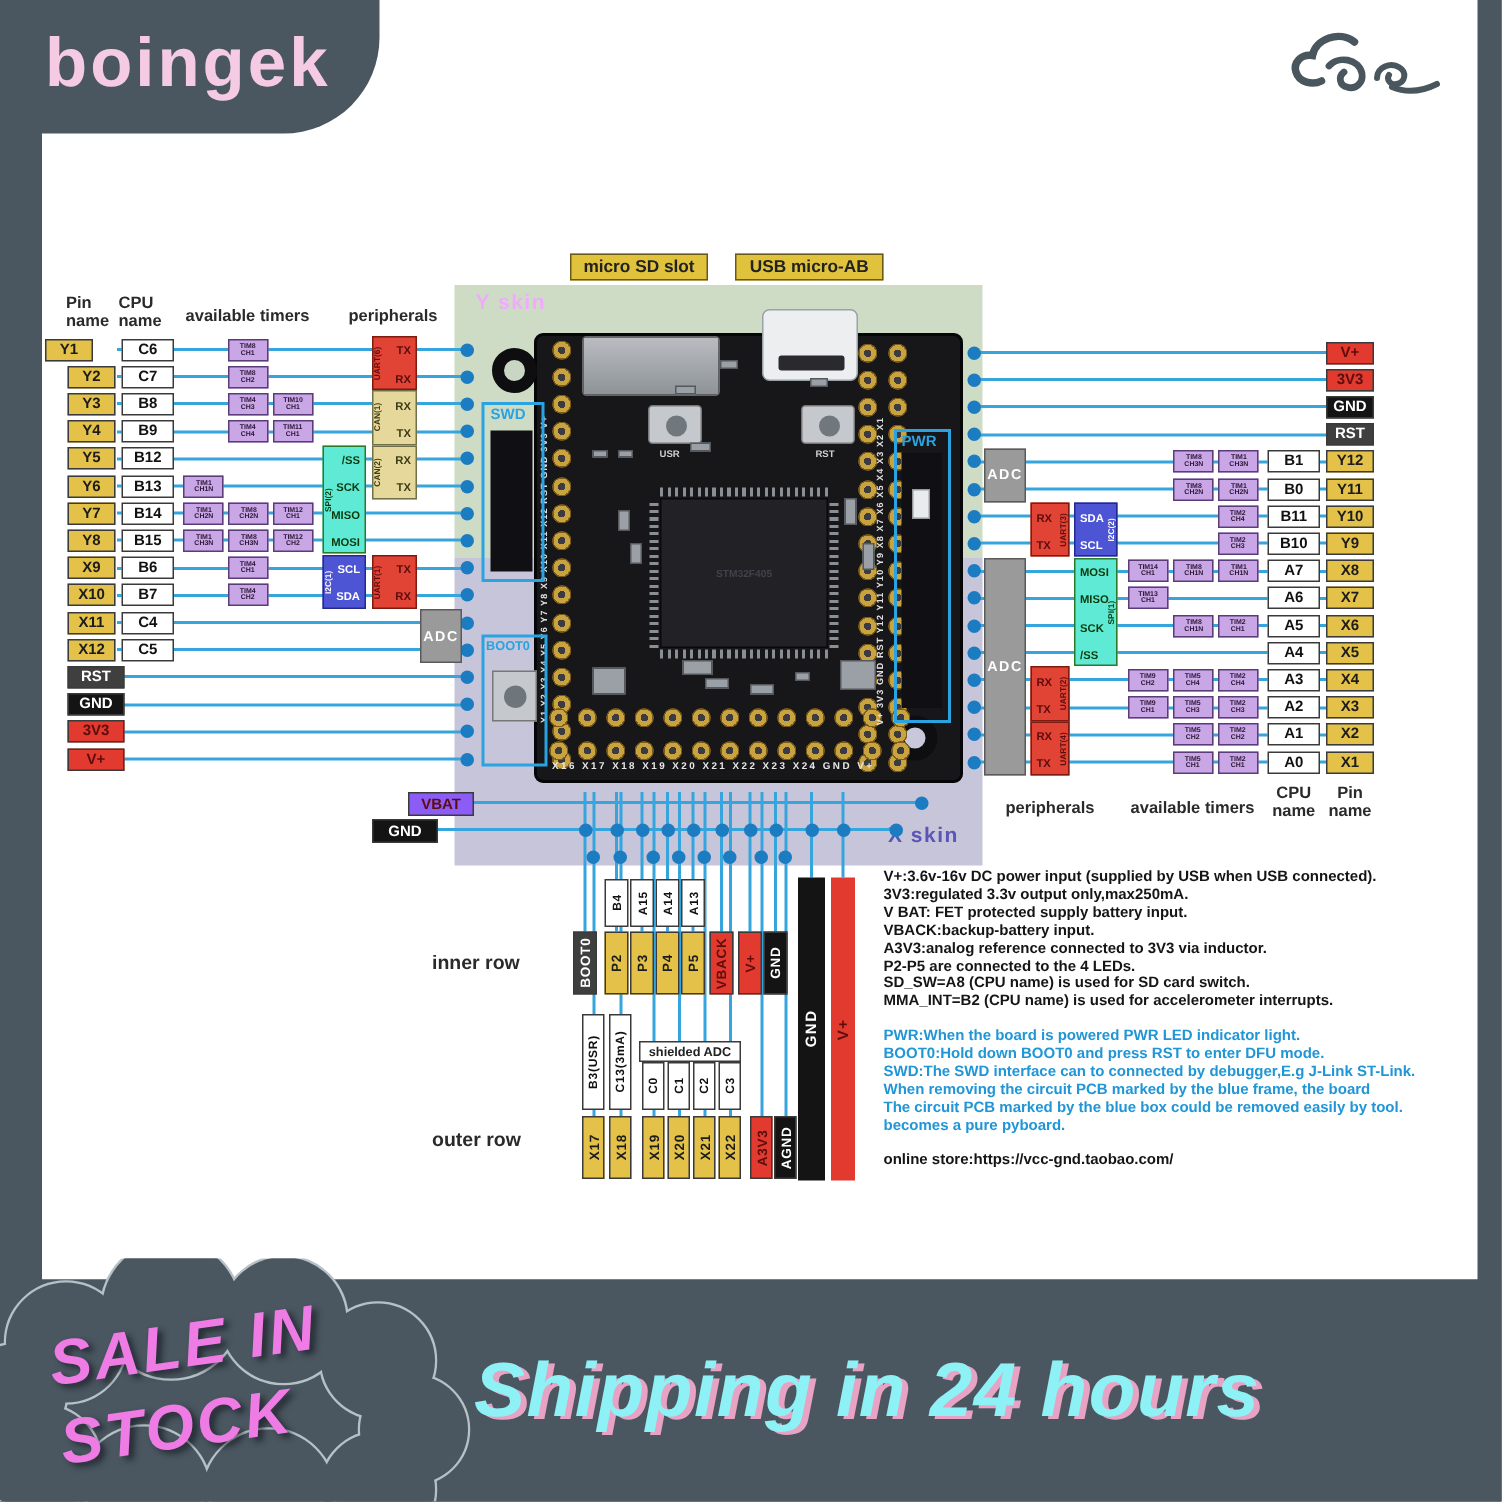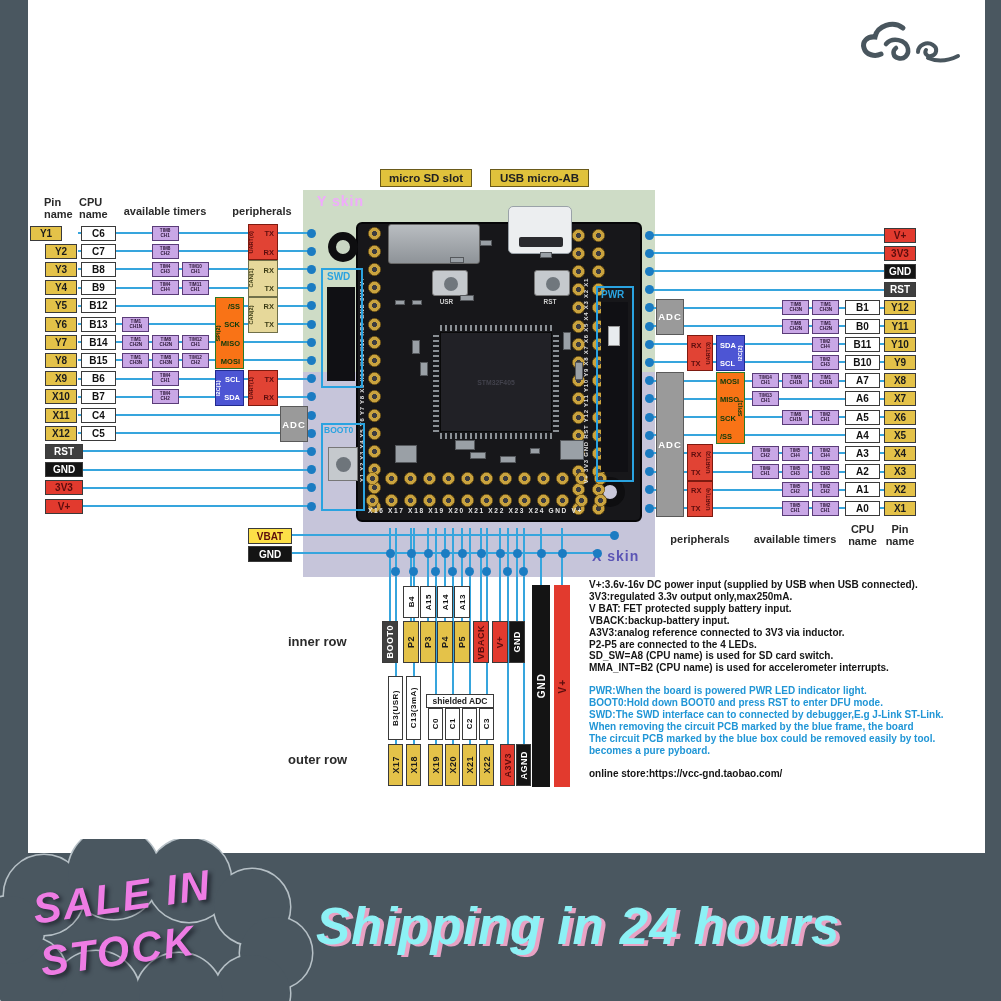--- a/index.html
+++ b/index.html
@@ -43,41 +43,41 @@
   .t-pin{background:#e4c249;color:#1c1c1c;}
   .t-pwr{background:#e23a2e;color:#5c0d0d;}
   .t-gnd{background:#141414;color:#fff;}
   .t-rst{background:#3f3f3f;color:#fff;}
   .t-white{background:#fff;color:#111;}
   .timerbox{position:absolute;width:27px;height:15px;background:#c9a7e6;border:1px solid #5a3c78;z-index:4;display:flex;align-items:center;justify-content:center;overflow:hidden;}
   .tt{font-weight:bold;font-size:8px;line-height:1.05;text-align:center;color:#2a1535;transform:scale(0.58);white-space:nowrap;}
   .peri{position:absolute;border:1px solid;z-index:4;}
   .k-uart{background:#e14334;border-color:#7e1a10;color:#5c0d0d;}
   .k-can{background:#e6d89a;border-color:#70704a;color:#3c3c16;}
-  .k-spi{background:#f97316;border-color:#2a7a2a;color:#0c3a0c;}
+  .k-spi{background:#5eead4;border-color:#2a7a2a;color:#0c3a0c;}
   .k-i2c{background:#4d55d4;border-color:#222a8e;color:#fff;}
   .k-adc,.k-dac{background:#9a9a9a;border-color:#5a5a5a;color:#fff;display:flex;align-items:center;justify-content:center;}
   .plab{font-weight:bold;font-size:9.5px;letter-spacing:1px;}
   .peri .item{position:absolute;font-weight:bold;font-size:7.5px;line-height:9px;}
   .ir{right:3px;} .il{left:3px;}
   .vlab{position:absolute;top:0;height:100%;display:flex;align-items:center;justify-content:center;writing-mode:vertical-rl;transform:rotate(180deg) scale(0.7);font-weight:bold;font-size:8px;line-height:1;white-space:nowrap;}
   .vl{left:-1px;} .vr{right:-1px;}
 
   
   .colbox{position:absolute;border:1.5px solid #3a3a3a;display:flex;align-items:center;justify-content:center;z-index:4;}
   .colbox .vt{writing-mode:vertical-rl;transform:rotate(180deg);font-weight:bold;font-size:9px;letter-spacing:.5px;white-space:nowrap;}
   #inner-row-label,#outer-row-label{position:absolute;left:288px;font-weight:bold;font-size:13px;color:#2a2a2a;z-index:4;}
   #inner-row-label{top:634px;} #outer-row-label{top:752px;}
   #shielded-adc{position:absolute;left:426px;top:694px;width:68px;height:14px;background:#fff;border:1px solid #3a3a3a;font-weight:bold;font-size:8.5px;color:#222;display:flex;align-items:center;justify-content:center;z-index:4;}
   #gnd-bar{position:absolute;left:532px;top:585px;width:18px;height:202px;background:#141414;z-index:4;display:flex;align-items:center;justify-content:center;}
   #vplus-bar{position:absolute;left:554px;top:585px;width:16px;height:202px;background:#e23a2e;z-index:4;display:flex;align-items:center;justify-content:center;}
   #gnd-bar .vt,#vplus-bar .vt{writing-mode:vertical-rl;transform:rotate(180deg);font-weight:bold;font-size:10px;letter-spacing:1px;}
   #gnd-bar .vt{color:#fff;} #vplus-bar .vt{color:#5c0d0d;}
   #vbat-box,#gndl-box{position:absolute;left:248px;width:44px;height:16px;border:1.5px solid #3a3a3a;font-weight:bold;font-size:10px;display:flex;align-items:center;justify-content:center;z-index:4;}
-  #vbat-box{top:528px;background:#fde047;color:#5c0d0d;}
+  #vbat-box{top:528px;background:#8b5cf6;color:#5c0d0d;margin-left:24px;}
   #gndl-box{top:546px;background:#141414;color:#fff;}
 
   
   #board{position:absolute;left:356px;top:222px;width:286px;height:300px;background:#17171a;border:2px solid #060608;border-radius:6px;z-index:5;}
   .hole{position:absolute;width:30px;height:30px;border-radius:50%;border:8px solid #0e0e10;z-index:6;}
   #hole-tl{left:328px;top:232px;background:#c9d6c3;}
   #hole-br{left:595px;top:477px;background:#c9c8da;}
   #sd-slot{position:absolute;left:388px;top:224px;width:92px;height:40px;background:linear-gradient(#b9bdc1,#8e9398);border:1px solid #666;border-radius:3px;z-index:6;}
   #usb{position:absolute;left:508px;top:206px;width:64px;height:48px;background:#eceef0;border:1.5px solid #9aa2a8;border-radius:5px;z-index:6;}
   #usb:after{content:"";position:absolute;left:10px;top:30px;width:44px;height:10px;background:#2a2a2e;border-radius:2px;}
@@ -215,20 +215,23 @@
       <div>MMA_INT=B2 (CPU name)  is used for accelerometer interrupts.</div>
       <div class="n-blue n-gap">PWR:When the board is powered PWR LED indicator light.</div>
       <div class="n-blue">BOOT0:Hold down BOOT0 and press RST to enter DFU mode.</div>
       <div class="n-blue">SWD:The SWD interface can to connected by debugger,E.g J-Link ST-Link.</div>
       <div class="n-blue">When removing the circuit PCB marked by the blue frame, the board</div>
       <div class="n-blue">The circuit PCB marked by the blue box could be removed easily by tool.</div>
       <div class="n-blue">becomes a pure pyboard.</div>
       <div class="n-gap">online store:https://vcc-gnd.taobao.com/</div>
     </div>
 
+  <div id="logo">
+      <span>boingek</span>
+    </div>
   <div id="cloud-icon">
     <svg width="110" height="58" viewBox="0 0 110 58">
       <path d="M47 14c-10-8-26-2-28 9-8-1-13 5-11 11 2 7 11 9 17 6" fill="none" stroke="#49565e" stroke-width="5" stroke-linecap="round"></path>
       <path d="M40 34c-4 3-3 9 2 10 6 2 11-3 10-9-2-10-16-12-22-5" fill="none" stroke="#49565e" stroke-width="4.5" stroke-linecap="round"></path>
       <path d="M62 38c0-7 9-11 15-7 5 3 4 10-2 11-4 1-7-3-5-6" fill="none" stroke="#49565e" stroke-width="4" stroke-linecap="round"></path>
       <path d="M72 44q14 6 30-2" fill="none" stroke="#49565e" stroke-width="4" stroke-linecap="round"></path>
     </svg>
   </div>
 
   <div id="banner">

